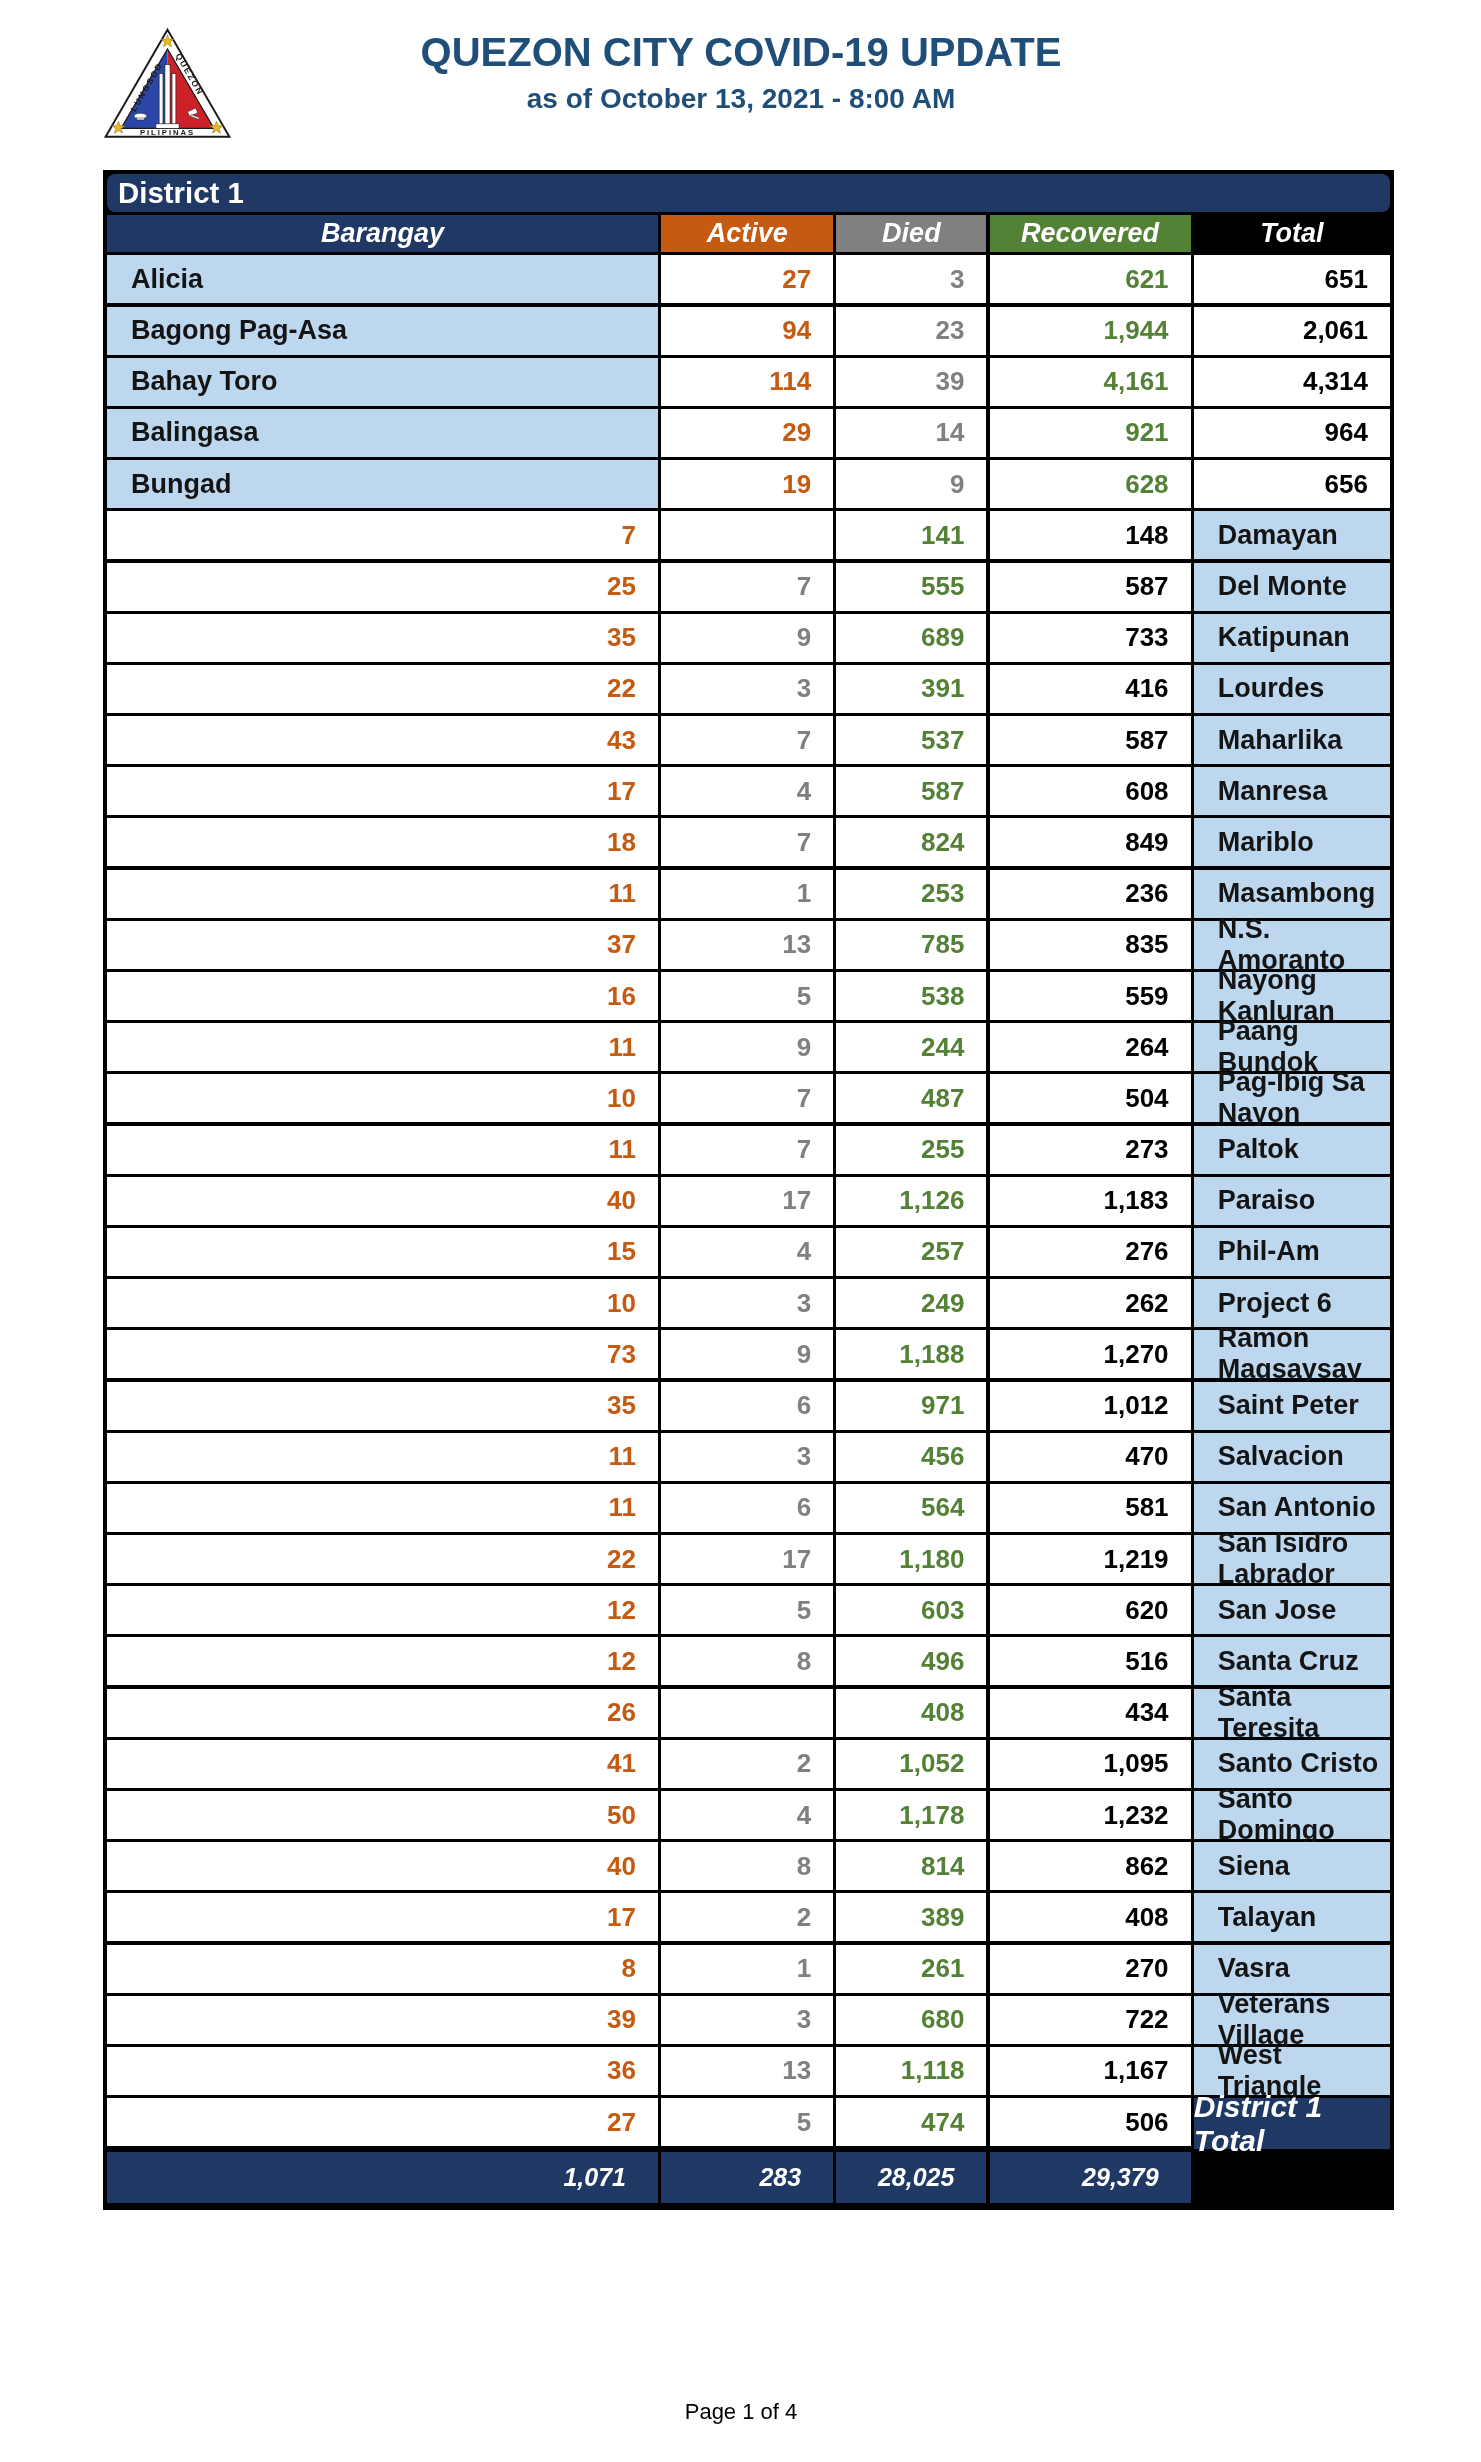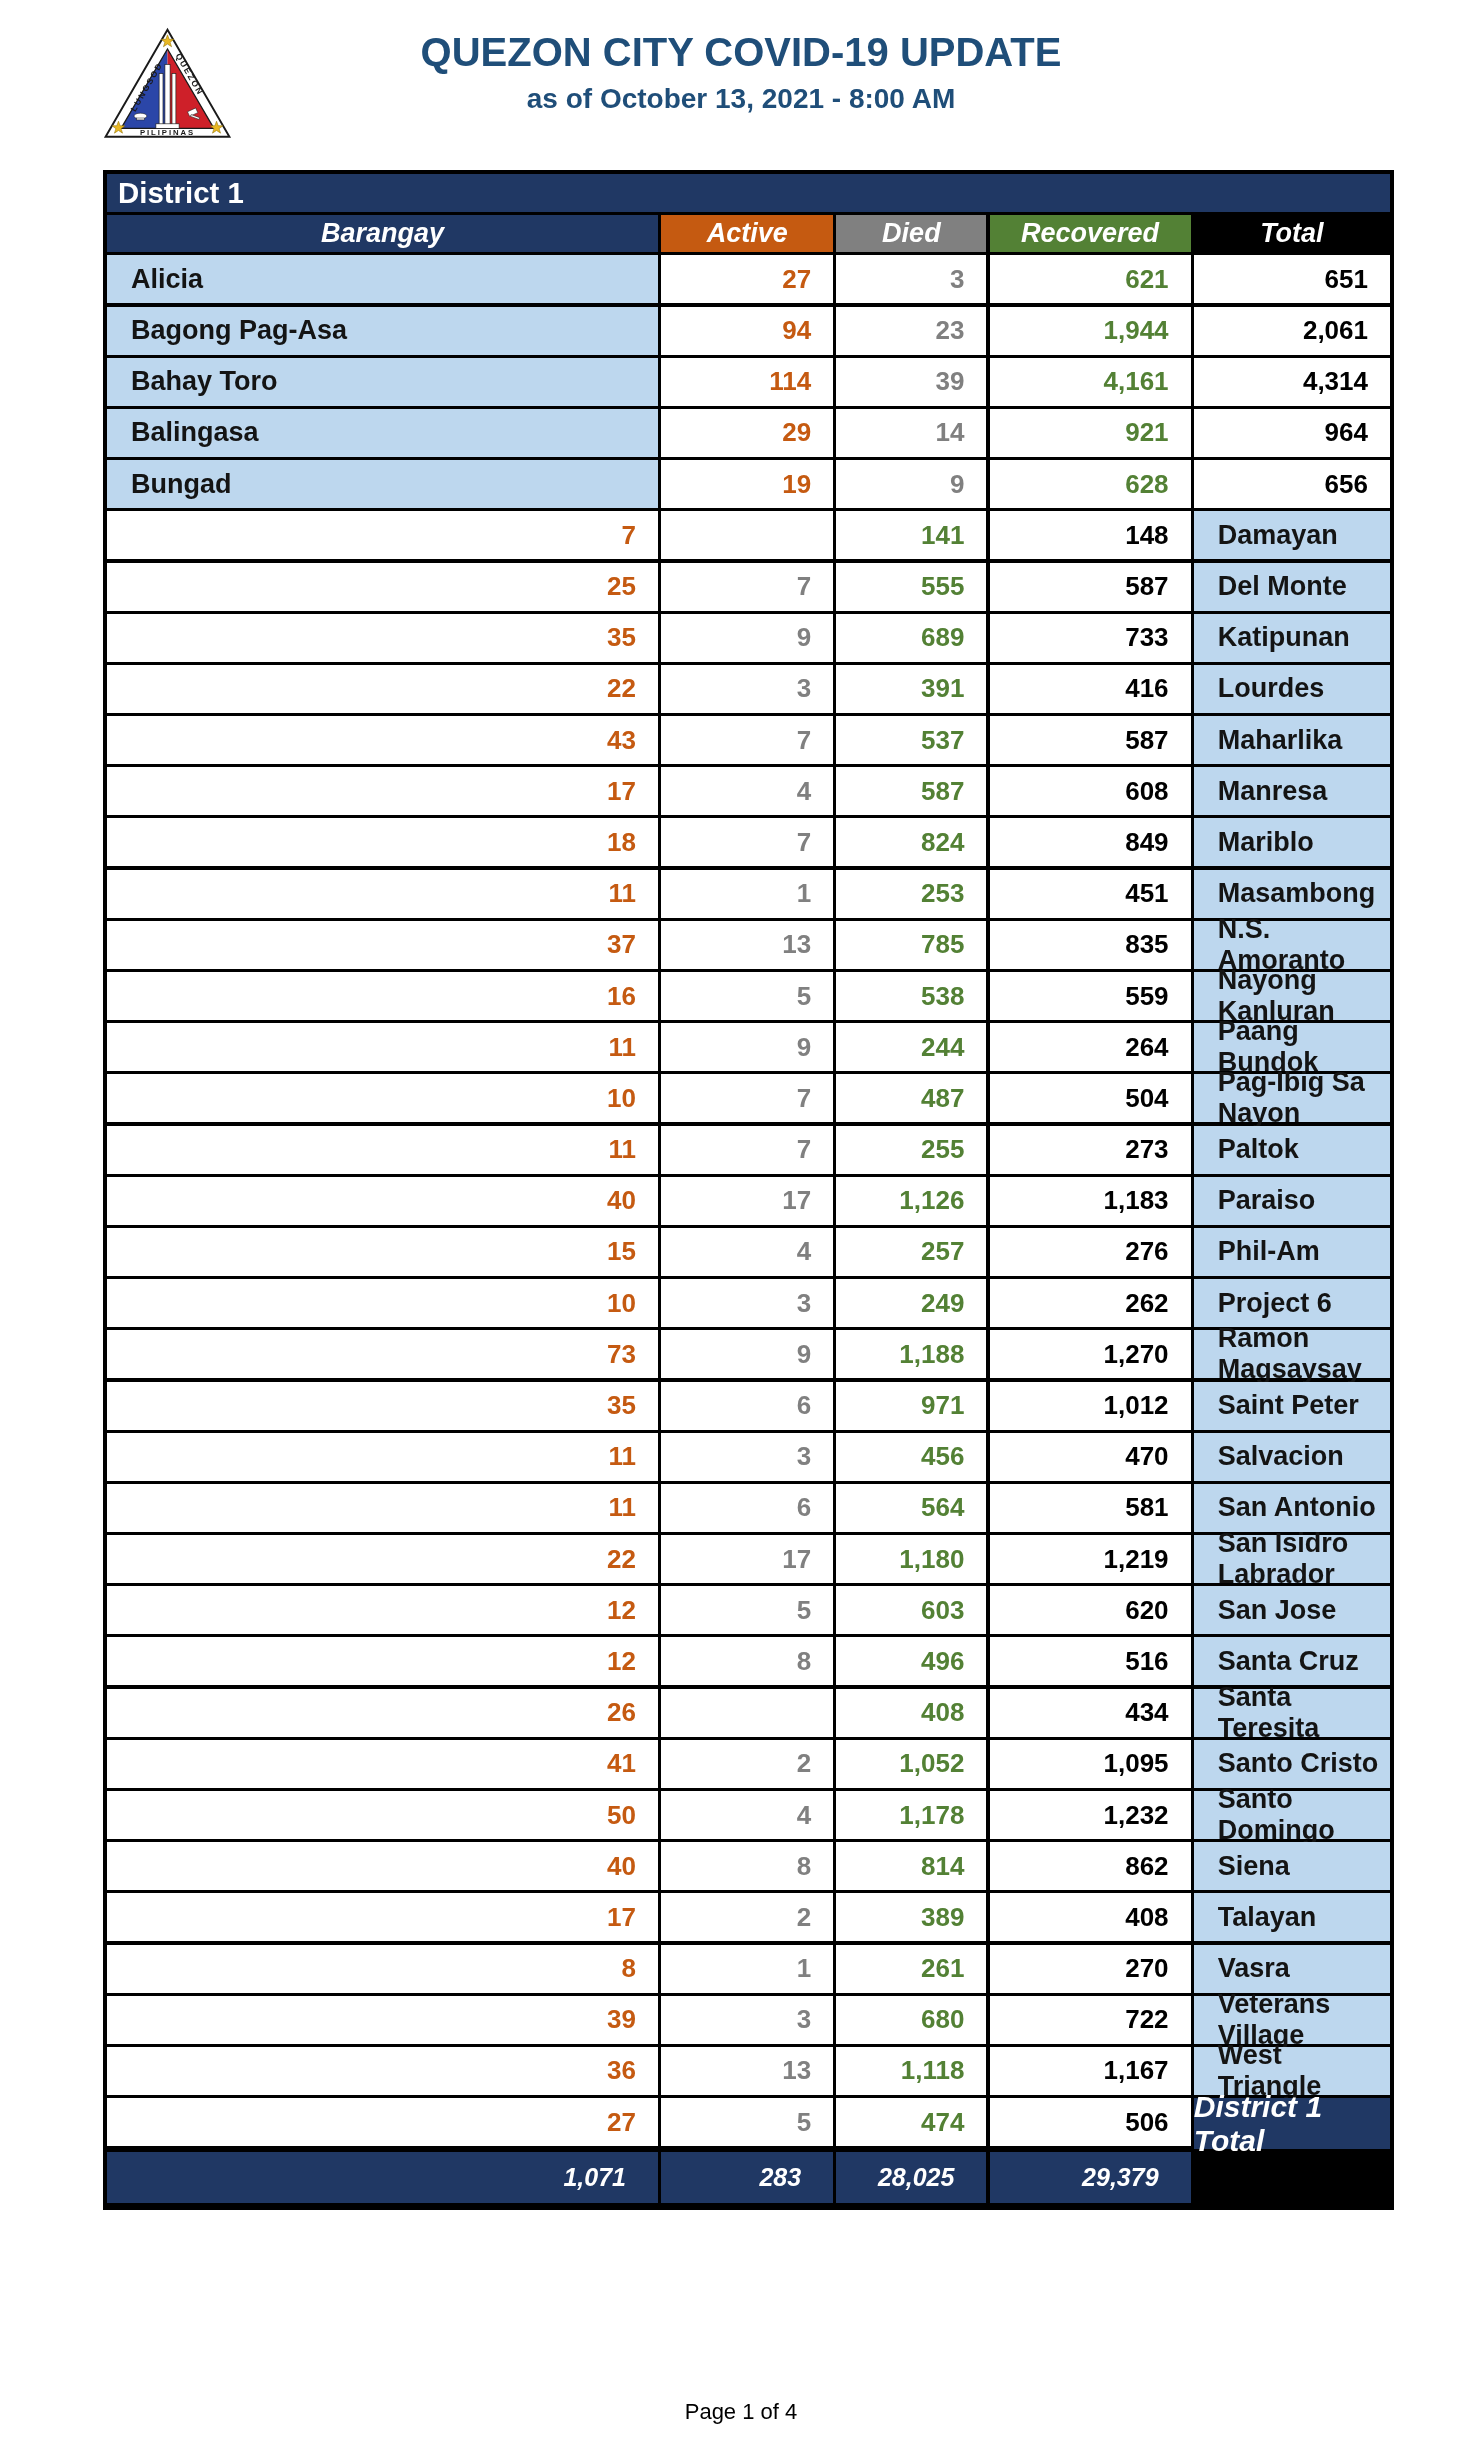--- a/index.html
+++ b/index.html
@@ -30,21 +30,21 @@
     grid-template-columns:551px 172px 150px 201px 1fr;
     gap:3.2px;
     background:#000;
     padding:4px 4px 6.4px 4px;
     box-sizing:border-box;
   }
   .band{
     grid-column:1/-1;height:38px;
     background:var(--navy,#203864);color:#fff;
     display:flex;align-items:center;
-    padding-left:11px;font-size:29.4px;font-weight:bold;
+    padding-left:11px;font-size:29.4px;font-weight:bold;border-radius:8px;
   }
   .head{
     height:37px;display:flex;align-items:center;justify-content:center;
     color:#fff;font-weight:bold;font-style:italic;font-size:27px;
   }
   .head.barangay{background:var(--navy,#203864);}
   .head.active{background:var(--orange,#C55A11);}
   .head.died{background:var(--gray,#808080);}
   .head.recovered{background:var(--green,#538135);text-align:right;}
   .head.total{background:#000;}
@@ -176,21 +176,21 @@
       <div class="cell num c-total">608</div>
       <div class="cell c-name">Manresa</div>
       <div class="cell num c-active">18</div>
       <div class="cell num c-died">7</div>
       <div class="cell num c-rec">824</div>
       <div class="cell num c-total">849</div>
       <div class="cell c-name">Mariblo</div>
       <div class="cell num c-active">11</div>
       <div class="cell num c-died">1</div>
       <div class="cell num c-rec">253</div>
-      <div class="cell num c-total">451</div>
+      <div class="cell num c-total">236</div>
       <div class="cell c-name">Masambong</div>
       <div class="cell num c-active">37</div>
       <div class="cell num c-died">13</div>
       <div class="cell num c-rec">785</div>
       <div class="cell num c-total">835</div>
       <div class="cell c-name">N.S. Amoranto</div>
       <div class="cell num c-active">16</div>
       <div class="cell num c-died">5</div>
       <div class="cell num c-rec">538</div>
       <div class="cell num c-total">559</div>

